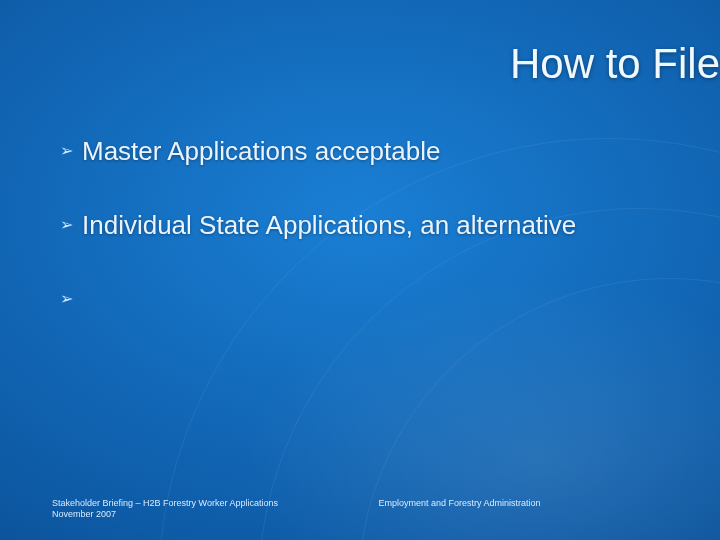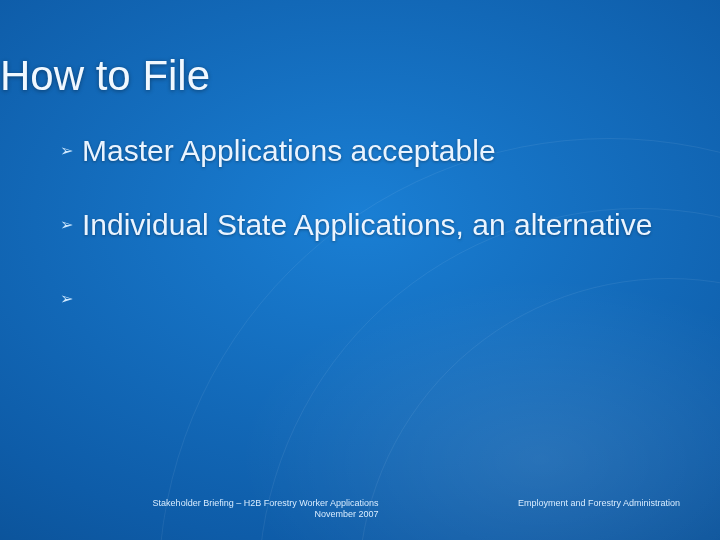--- a/index.html
+++ b/index.html
@@ -15,24 +15,24 @@
     width: 720px;
     height: 540px;
     background:
       radial-gradient(ellipse 500px 300px at 75% 85%, rgba(255,255,255,0.10) 0%, rgba(255,255,255,0.0) 60%),
       radial-gradient(ellipse 900px 600px at 50% 40%, #1a7fd4 0%, #0e5ca8 55%, #063f7a 100%);
     color: #eaf4ff;
     box-sizing: border-box;
   }
   .title {
     position: absolute;
-    top: 52px;
+    top: 40px;
     left: 0;
     width: 100%;
-    text-align: left;
+    text-align: right;
     font-size: 42px;
     color: #f0f8ff;
     font-weight: 400;
     text-shadow: 0 1px 4px rgba(0,0,0,0.4);
   }
   .bullets {
     position: absolute;
     top: 135px;
     left: 60px;
     right: 40px;
@@ -43,35 +43,34 @@
     margin-bottom: 42px;
   }
   .bullet .marker {
     font-size: 16px;
     line-height: 32px;
     color: #cfe9ff;
     width: 22px;
     flex: 0 0 22px;
   }
   .bullet .text {
-    font-size: 30px;
+    font-size: 26px;
     line-height: 32px;
     color: #eaf4ff;
     text-shadow: 0 1px 3px rgba(0,0,0,0.35);
   }
   .footer {
     position: absolute;
     bottom: 20px;
     left: 52px;
     right: 40px;
     display: flex;
     font-size: 9px;
     line-height: 1.25;
     color: #d8ecff;
-    text-align: right;
   }
   .footer .left {
     width: 52%;
   }
   .footer .right {
     width: 48%;
   }
   
   .arc {
     position: absolute;

